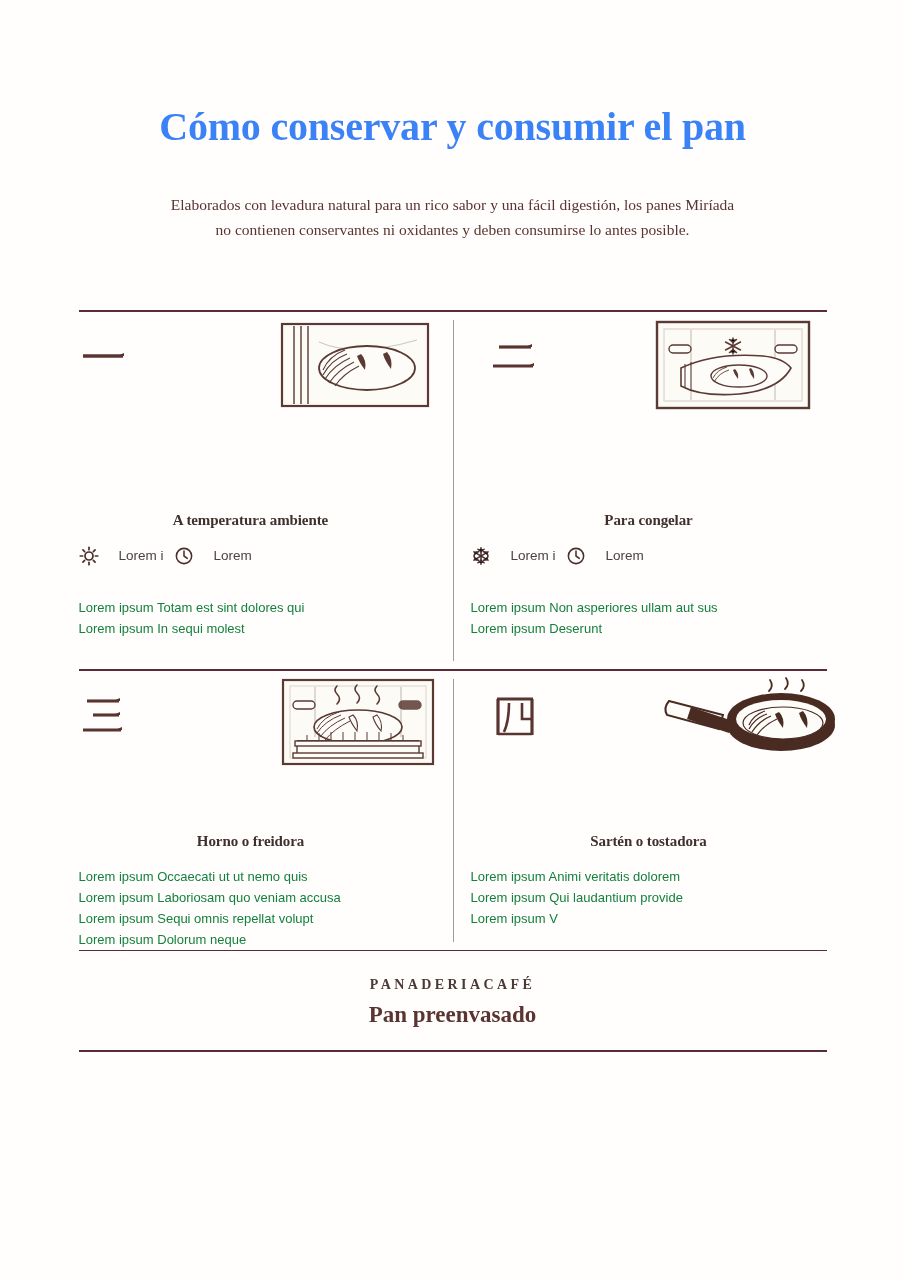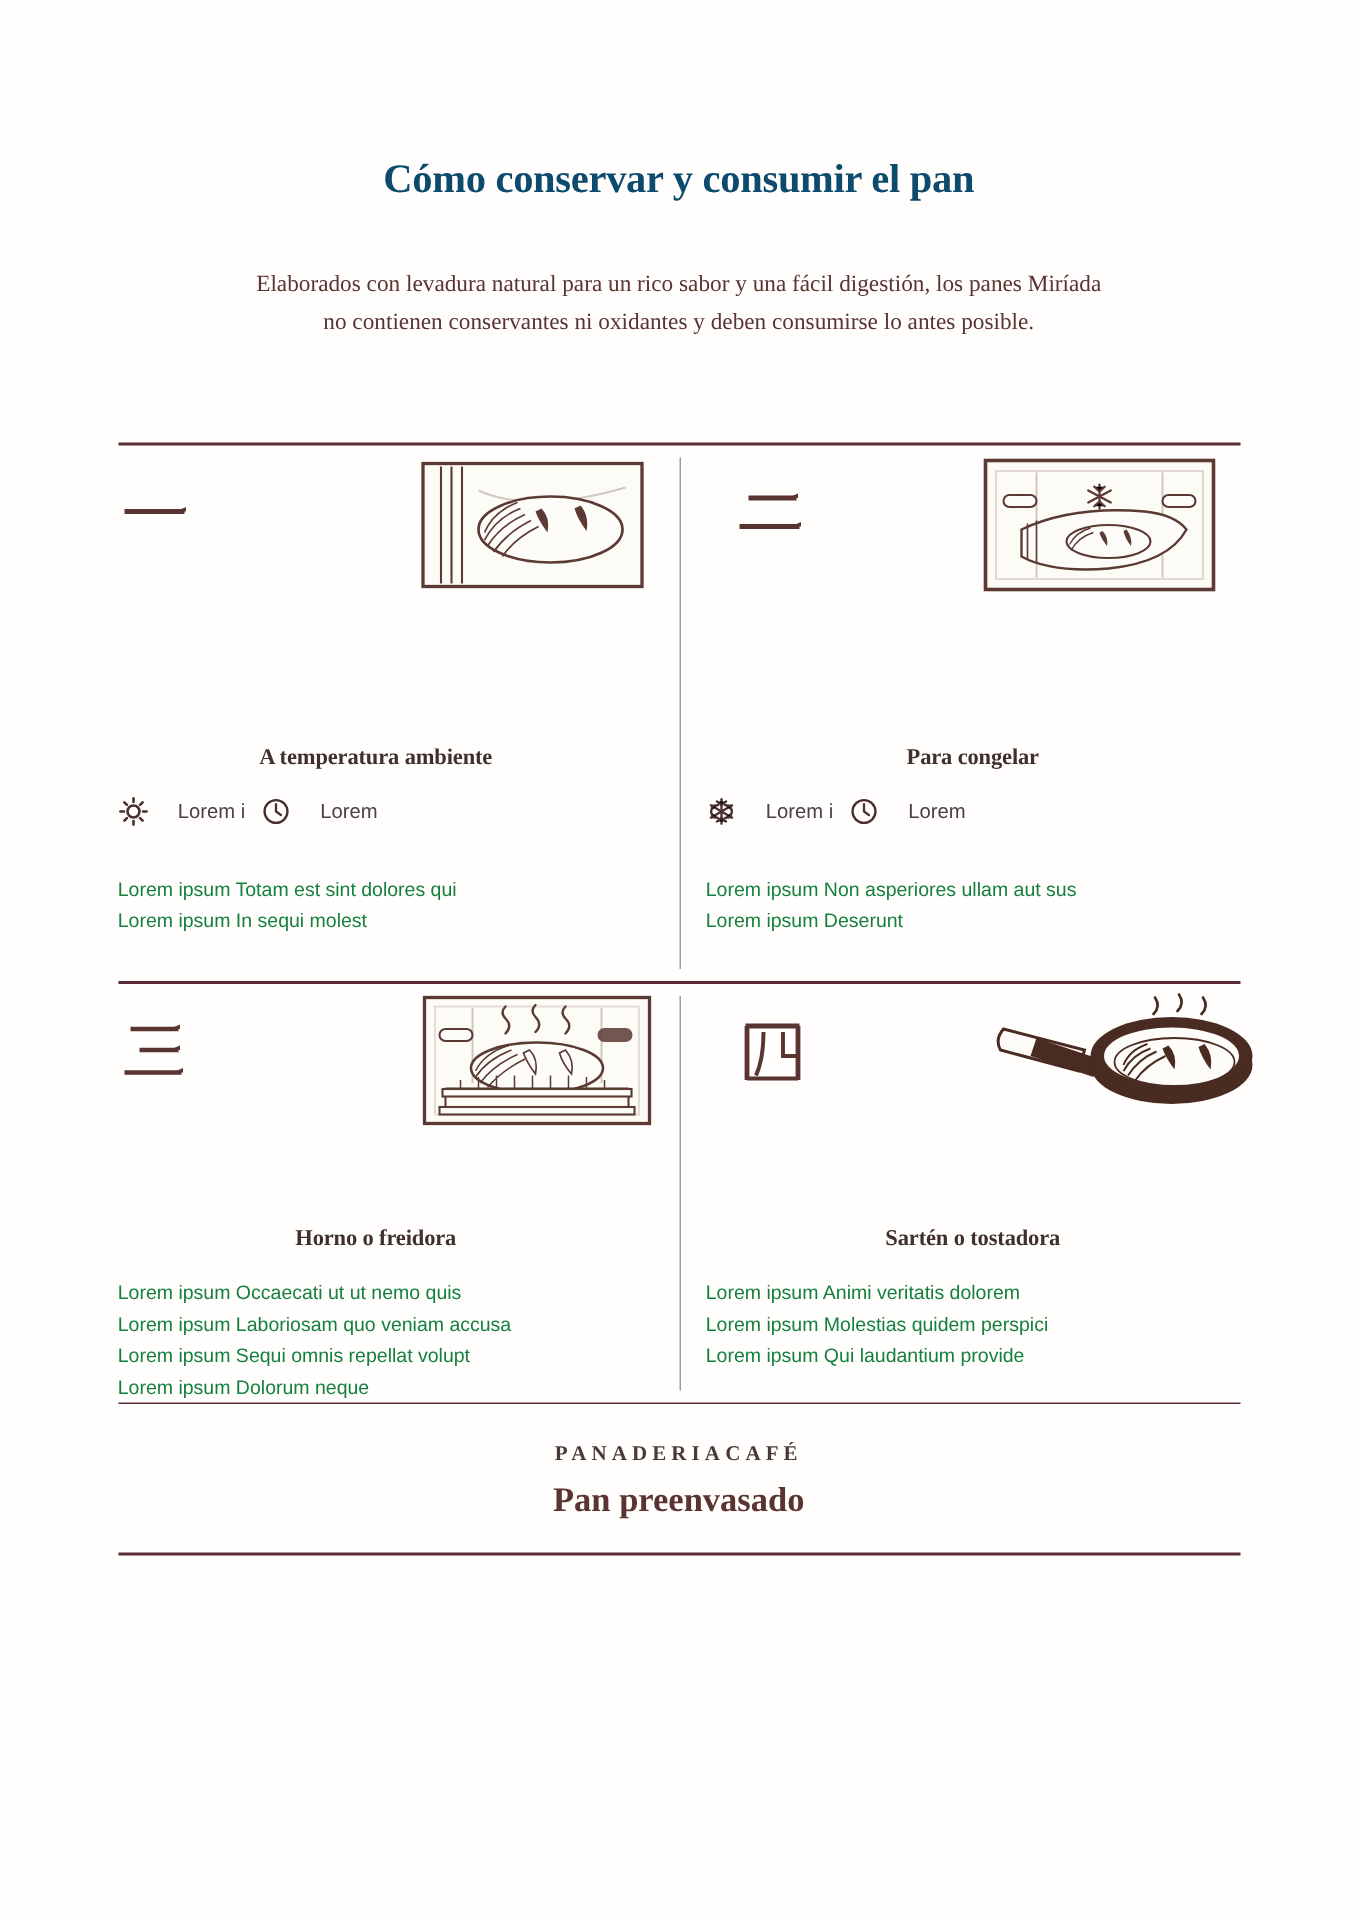--- a/index.html
+++ b/index.html
@@ -21,23 +21,23 @@
     height: 1280px;
     background: #fffefd;
     box-sizing: border-box;
   }
 
   
   .header { padding-top: 104px; text-align: center; }
   .title {
     font-family: "Liberation Serif", "DejaVu Serif", serif;
     font-weight: bold;
-    font-size: 27px;
+    font-size: 40px;
     letter-spacing: -0.2px;
-    color: #0c4a6e;
+    color: #3b82f6;
     margin: 0;
     line-height: 1.15;
   }
   .subtitle {
     font-family: "Liberation Serif", "DejaVu Serif", serif;
     font-size: 15.5px;
     color: #5a3430;
     line-height: 1.62;
     margin: 42px auto 0;
     width: 680px;
@@ -399,22 +399,22 @@
             <path d="M91 61 Q98 50 110 45" stroke="#4a2b22" stroke-width="1.3" fill="none"></path>
             <path d="M96 64 Q103 54 116 48" stroke="#4a2b22" stroke-width="1.3" fill="none"></path>
             <path d="M118 41 Q124 47 122 57 Q116 49 114 43 Z" fill="#4a2b22"></path>
             <path d="M142 40 Q148 47 146 57 Q140 49 138 42 Z" fill="#4a2b22"></path>
           </svg>
         </div>
       </div>
       <div class="card-heading">Sartén o tostadora</div>
       <div class="body-lines">
         <div>Lorem ipsum Animi veritatis dolorem</div>
-        <div>Lorem ipsum Molestias quidem perspici</div>
         <div>Lorem ipsum Qui laudantium provide</div>
+        <div>Lorem ipsum V</div>
       </div>
     </div>
   </div>
 
   <div class="rule rule-foot"></div>
 
   <div class="footer">
     <div class="brand">PANADERIACAFÉ</div>
     <div class="tagline">Pan preenvasado</div>
   </div>

